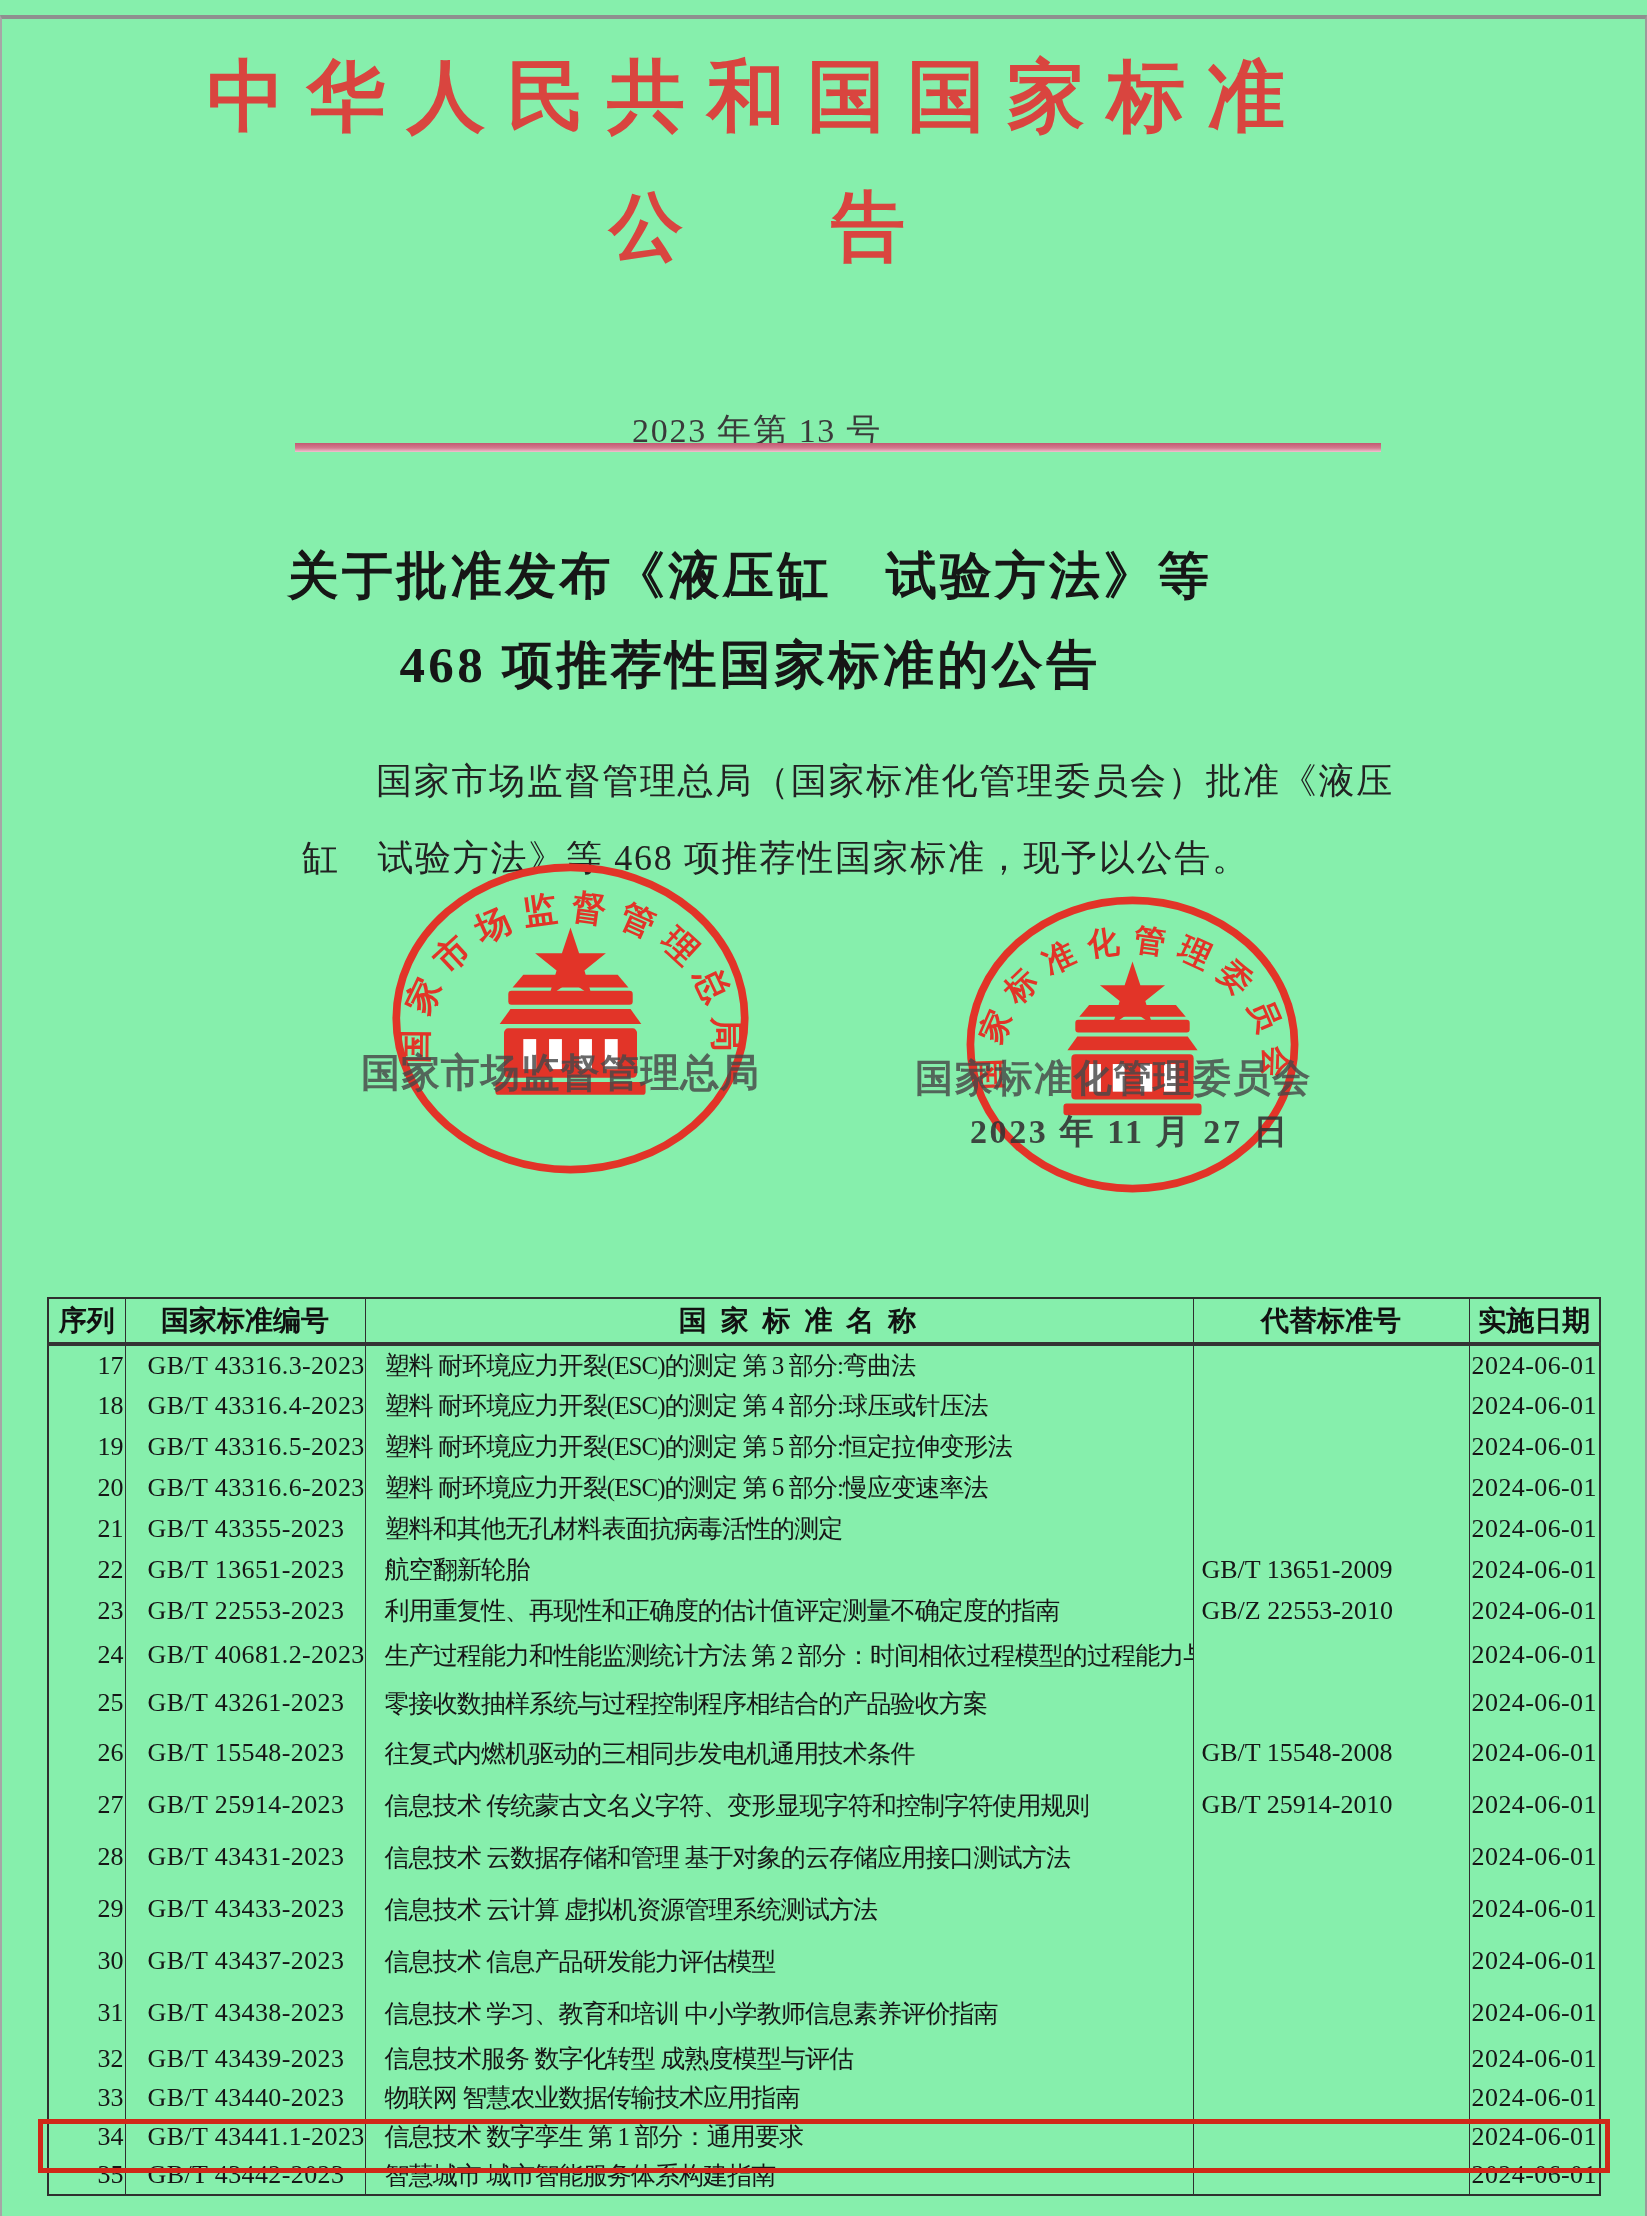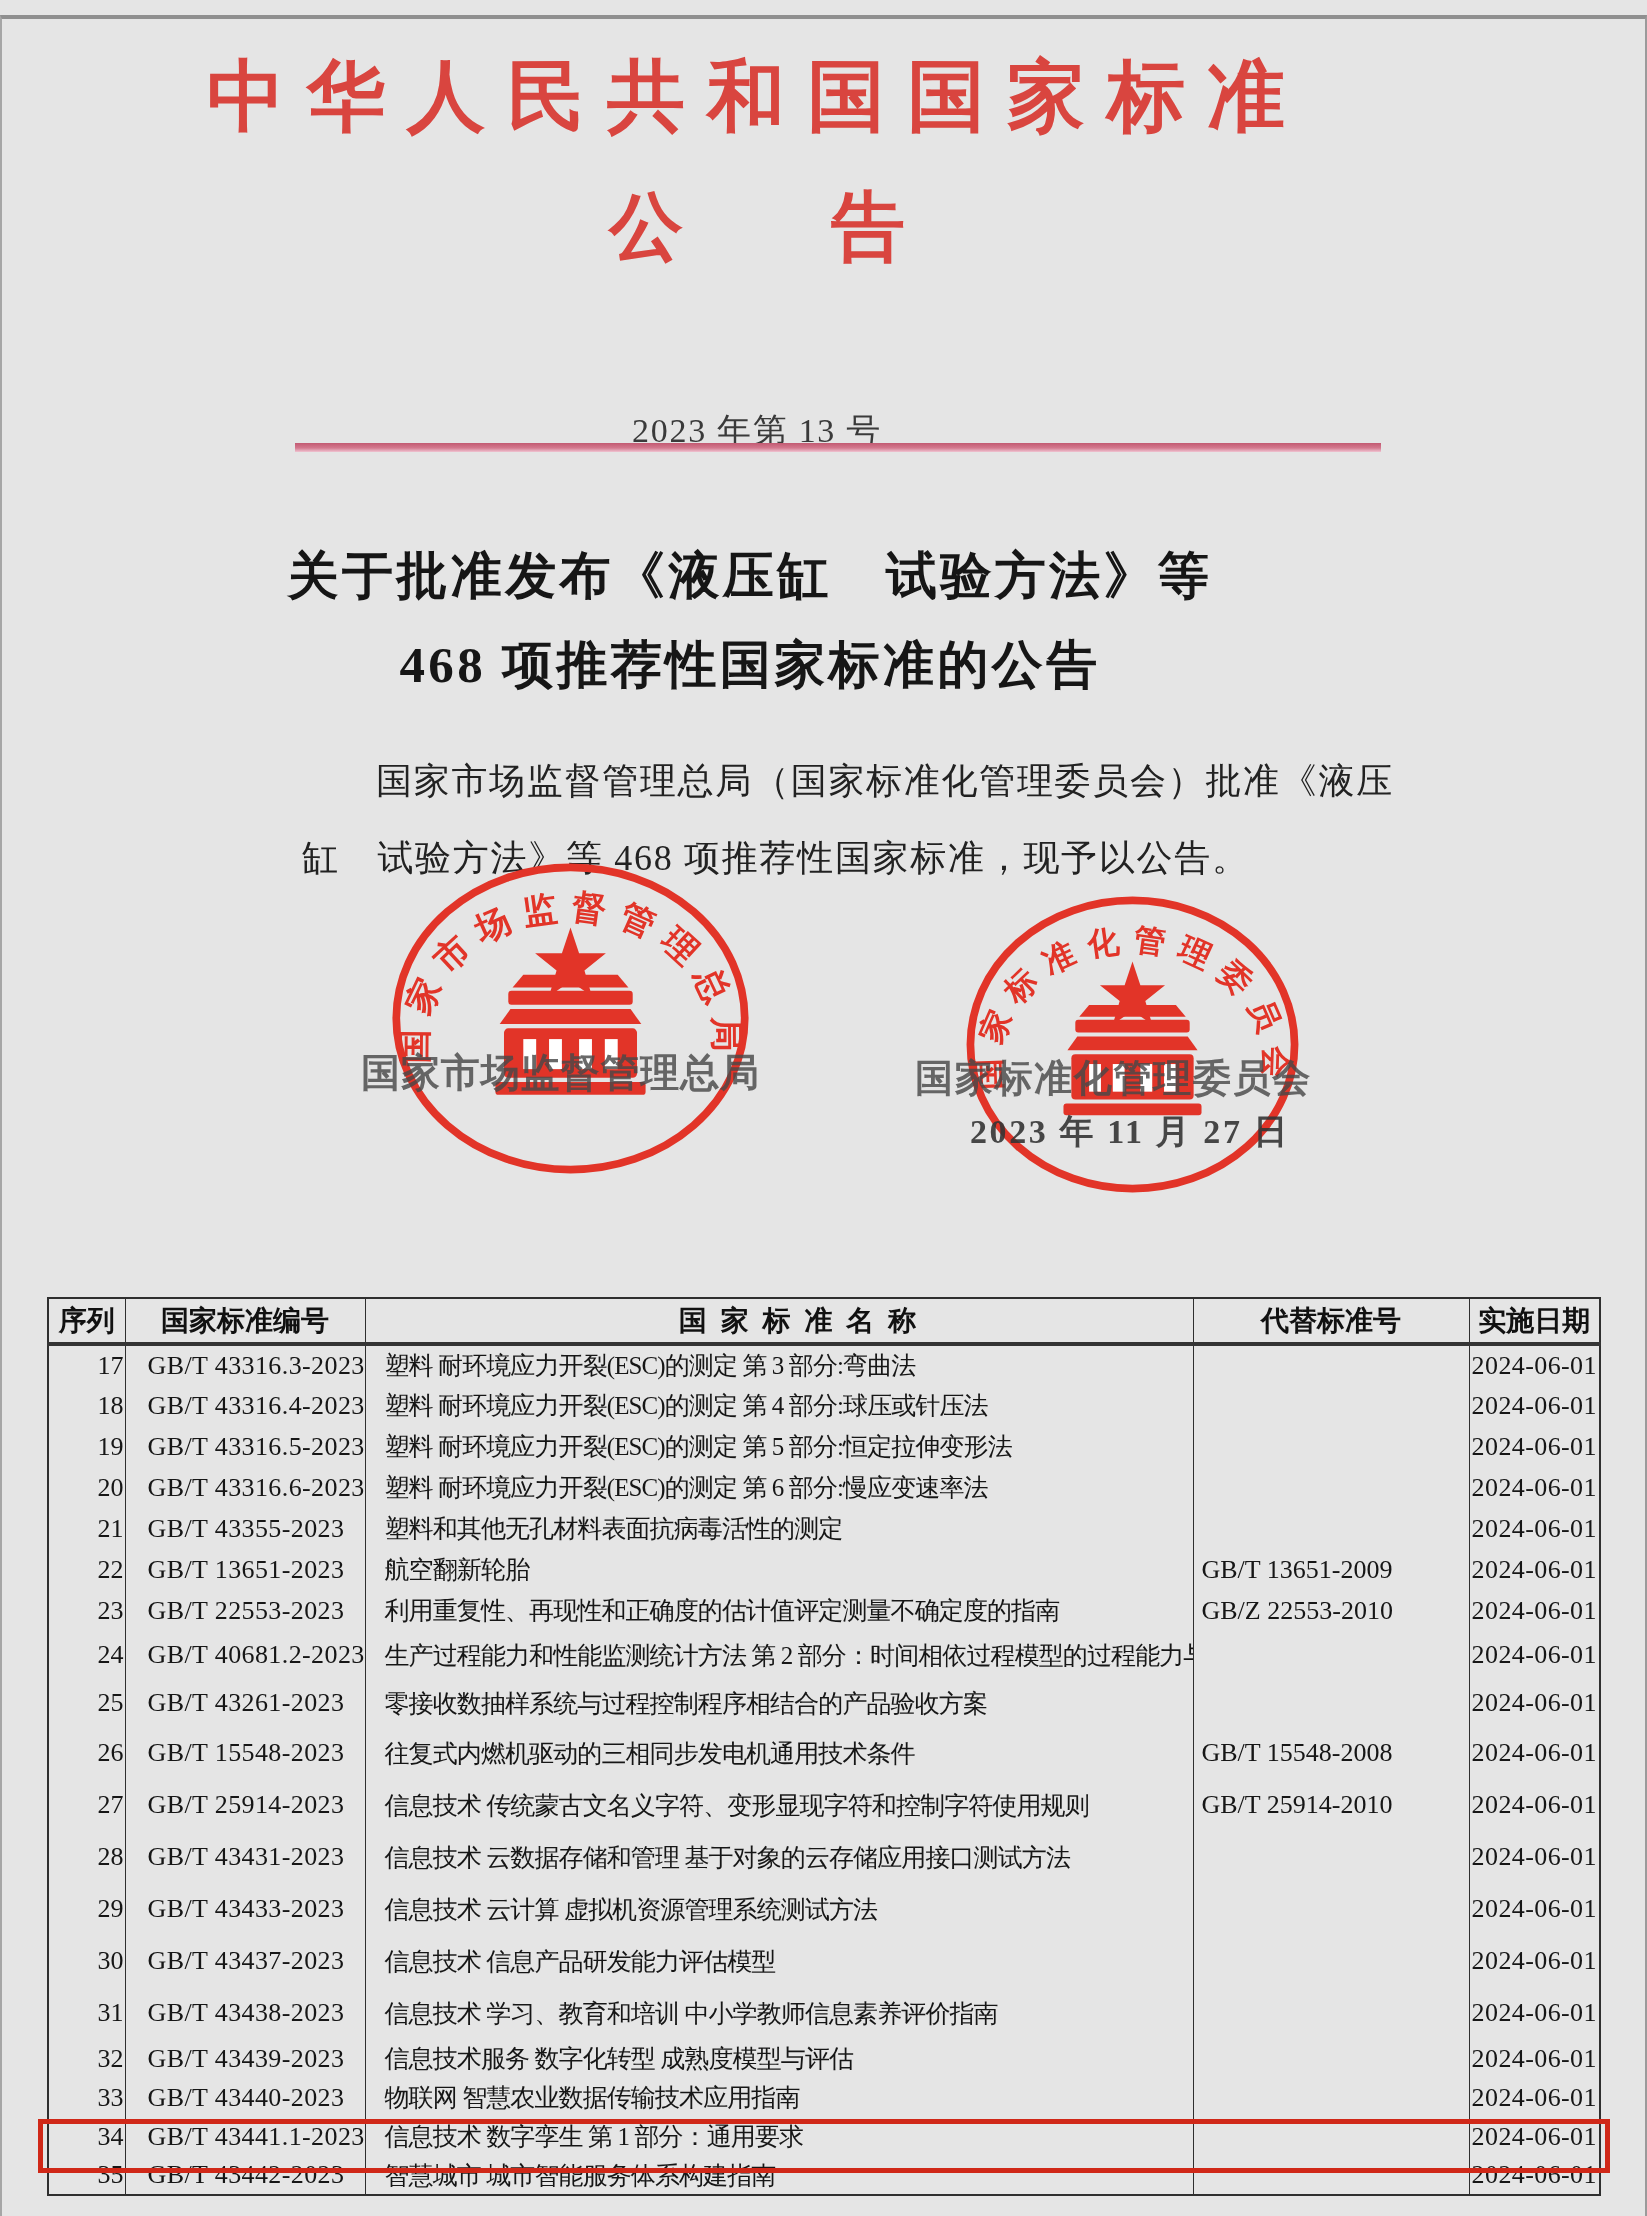--- a/index.html
+++ b/index.html
@@ -1,17 +1,17 @@
 <!DOCTYPE html>
 <html style="font-size:13.7px"><head>
 <meta charset="utf-8">
 <style>
   html,body{margin:0;padding:0;background:#ffffff;}
   .page{
-    position:relative;width:1647px;height:2216px;background:#e5e5e5;overflow:hidden;
+    position:relative;width:1647px;height:2216px;background:#86efac;overflow:hidden;
     font-family:"Liberation Serif","DejaVu Serif",serif;color:#1f1f1f;
   }
   .page-frame{
     position:absolute;top:15.4px;left:0;right:0;bottom:-8.6px;
     border-top:4.3px solid #8f8f8f;border-left:2.6px solid #a6a6a6;border-right:2.6px solid #9a9a9a;
     pointer-events:none;
   }
   .main-title{
     position:absolute;top:45px;left:0;width:1514px;text-align:center;
     font-size:78px;font-weight:700;color:#d9453f;letter-spacing:22px;white-space:nowrap;

